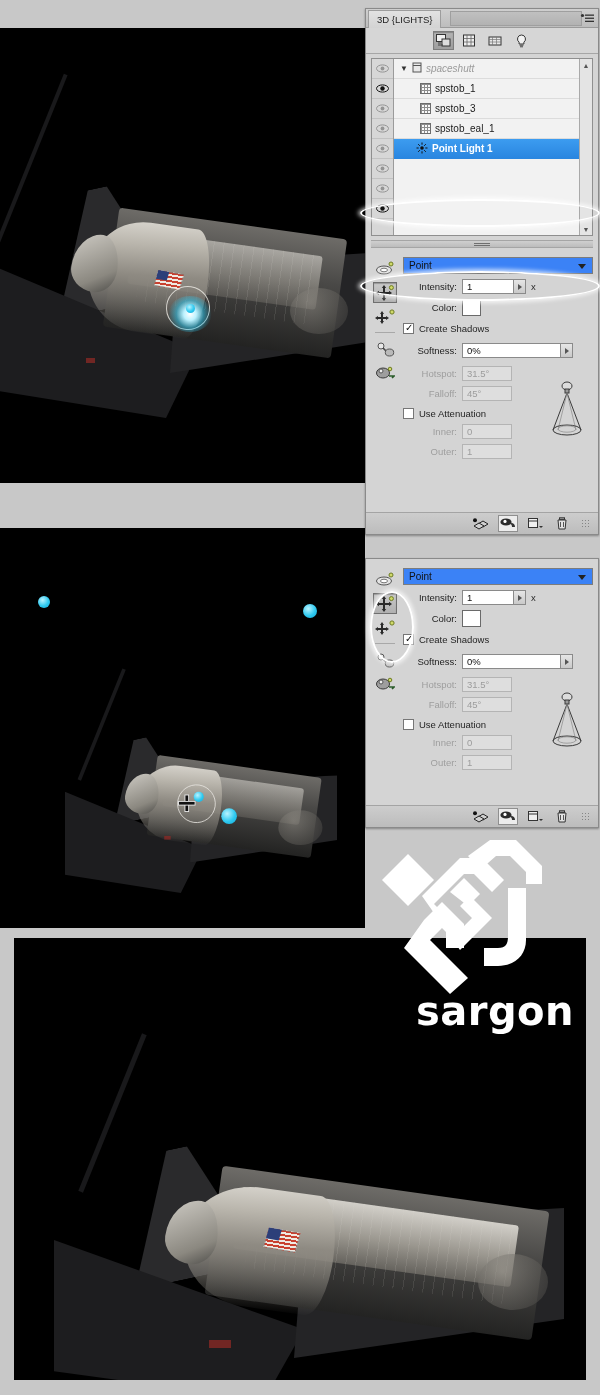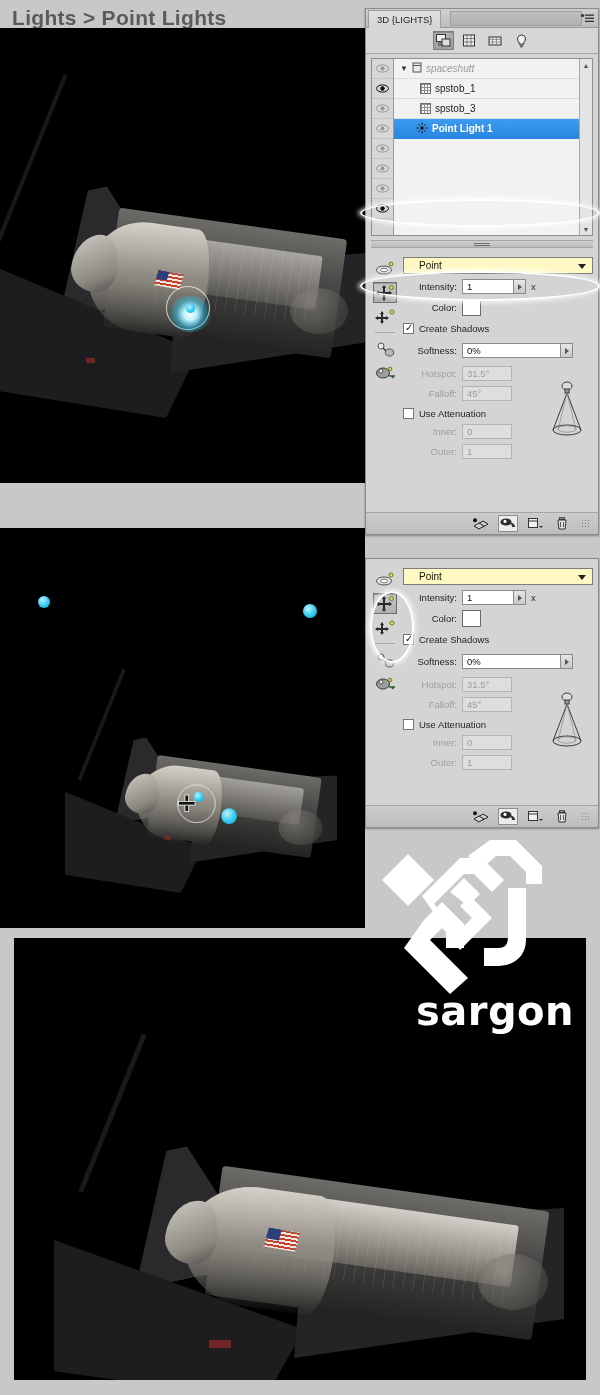--- a/index.html
+++ b/index.html
@@ -205,23 +205,23 @@
   }
   .tool-btn.active {
     background: linear-gradient(180deg,#c9c9c9,#b0b0b0);
     border: 1px solid #6f6f6f;
     box-shadow: inset 0 1px 1px rgba(0,0,0,.25);
   }
   .tool-sep { width: 20px; height: 1px; background: #a8a8a8; margin: 2px 0; }
 
   .fields { flex: 1; padding-top: 1px; }
   .ps-select {
-    position: relative; height: 17px; background: #fef9c3;
+    position: relative; height: 17px; background: #3b82f6;
     border: 1px solid #7c7c7c;
-    font-size: 10px; line-height: 15px; padding-left: 15px; color:#111;
+    font-size: 10px; line-height: 15px; padding-left: 5px; color:#111;
   }
   .ps-select .caret {
     position: absolute; right: 6px; top: 6px;
     width: 0; height: 0; border-left: 4px solid transparent;
     border-right: 4px solid transparent; border-top: 5px solid #222;
   }
   .fld-row { display: flex; align-items: center; height: 17px; margin-top: 4px; }
   .fld-label { font-size: 9.5px; color: #232323; text-align: right; }
   .fld-label.dim { color: #9e9e9e; }
   .ps-input {
@@ -282,21 +282,20 @@
     text-align: right; padding-right: 6px;
     color: #fff; font-size: 40px; font-weight: bold; letter-spacing: .5px;
     font-family: "DejaVu Sans", sans-serif;
   }
 </style>
 </head>
 <body>
 
 <div id="root">
 
-  <div class="page-title">Lights &gt; Point Lights</div>
 
   <div class="render img1">
     <div class="starfield"></div>
     <div class="shuttle" style="left:-10px;top:10px;width:380px;height:440px;">
       <div class="sh-boom" style="left:40px;top:30px;width:4px;height:180px;transform:rotate(22deg);"></div>
       <div class="sh-tail" style="left:55px;top:150px;width:120px;height:120px;transform:rotate(-12deg);"></div>
       <div class="sh-wing" style="left:8px;top:230px;width:200px;height:150px;"></div>
       <div class="sh-wing2" style="left:180px;top:215px;width:200px;height:120px;"></div>
       <div class="sh-bay" style="left:120px;top:185px;width:230px;height:120px;transform:rotate(8deg);"></div>
       <div class="sh-bay-door" style="left:140px;top:205px;width:190px;height:54px;transform:rotate(8deg);opacity:.55;"></div>
@@ -460,20 +459,24 @@
           <span>spaceshutt</span>
         </div>
         <div class="tree-row tree-indent-1">
           <span class="mesh-ico"></span>
           <span>spstob_1</span>
         </div>
         <div class="tree-row tree-indent-1">
           <span class="mesh-ico"></span>
           <span>spstob_3</span>
         </div>
+        <div class="tree-row tree-indent-1">
+          <span class="mesh-ico"></span>
+          <span>spstob_eal_1</span>
+        </div>
         <div class="tree-row selected tree-indent-1" style="padding-left:22px;">
           <span>
             <svg width="12" height="12" viewBox="0 0 12 12">
                 <g stroke="#111" stroke-width="1">
                   <path d="M6 0.5v2.2M6 9.3v2.2M0.5 6h2.2M9.3 6h2.2M2.2 2.2l1.6 1.6M8.2 8.2l1.6 1.6M9.8 2.2L8.2 3.8M3.8 8.2L2.2 9.8"></path>
                 </g>
                 <circle cx="6" cy="6" r="1.8" fill="#111"></circle>
               </svg>
           </span>
           <span>Point Light 1</span>

